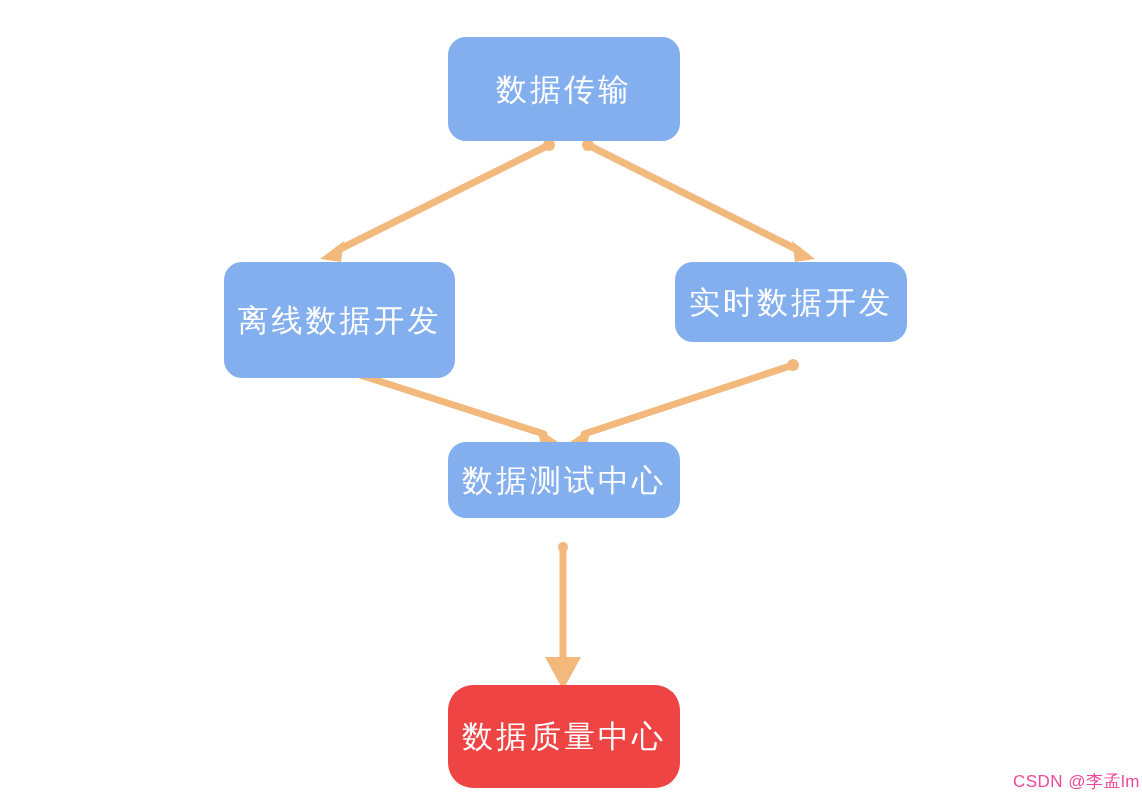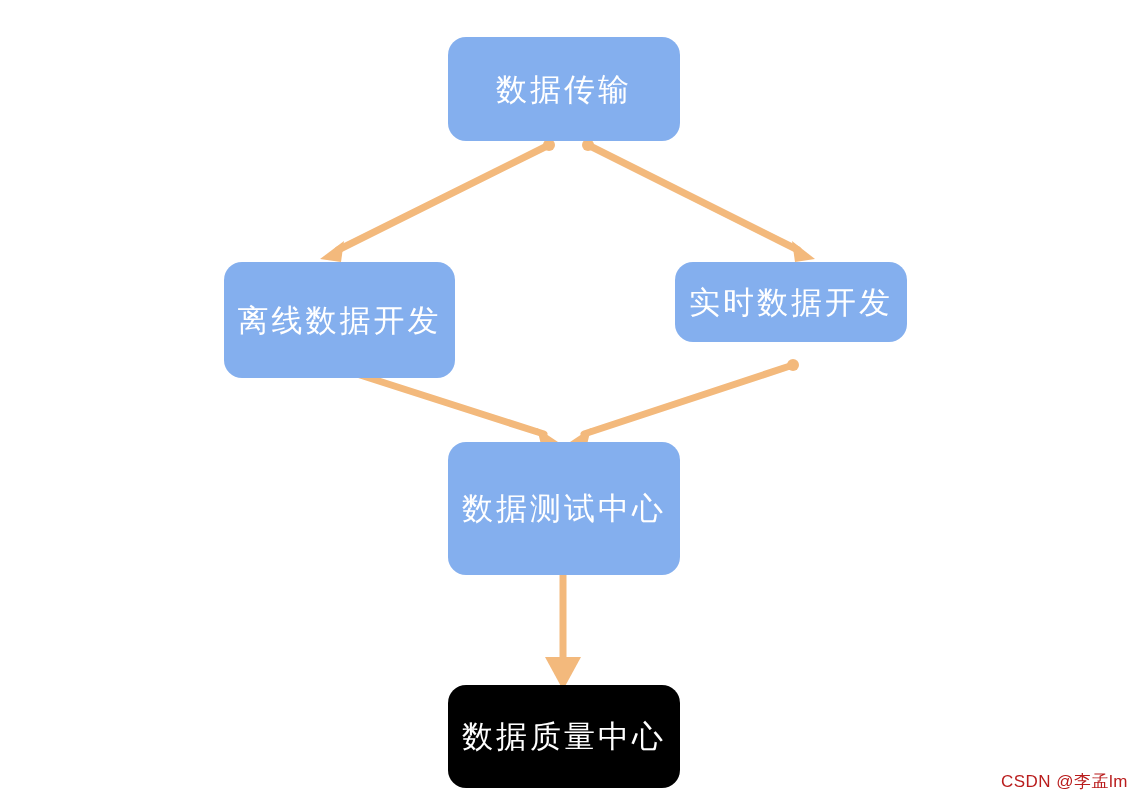--- a/index.html
+++ b/index.html
@@ -42,29 +42,29 @@
     font-size: 31px;
     line-height: 1;
     font-weight: 400;
     color: #ffffff;
     letter-spacing: 3px;
   }
   
   #node-transmission { left: 448px; top: 37px;  width: 232px; height: 104px; }
   #node-offline      { left: 224px; top: 262px; width: 231px; height: 116px; }
   #node-realtime     { left: 675px; top: 262px; width: 232px; height: 80px; }
-  #node-test         { left: 448px; top: 442px; width: 232px; height: 133px; }
+  #node-test         { left: 448px; top: 442px; width: 232px; height: 76px; }
   #node-quality      { left: 448px; top: 685px; width: 232px; height: 103px; }
 
   .watermark {
     position: absolute;
-    right: 14px;
+    right: 2px;
     bottom: 8px;
     font-size: 17px;
-    color: #b91c1c;
+    color: #ec4899;
     letter-spacing: 0.5px;
     user-select: none;
   }
 </style>
 </head>
 <body>
 
 <div id="canvas">
 
   <svg class="edge-layer" width="1142" height="801" viewBox="0 0 1142 801" xmlns="http://www.w3.org/2000/svg">
@@ -109,19 +109,19 @@
   </div>
 
   <div class="node" id="node-realtime" style="background:#84AFEE;">
     <span class="node-label">实时数据开发</span>
   </div>
 
   <div class="node" id="node-test" style="background:#84AFEE;">
     <span class="node-label">数据测试中心</span>
   </div>
 
-  <div class="node" id="node-quality" style="background:#000000;">
+  <div class="node" id="node-quality" style="background:#ef4444;border-radius:25px;">
     <span class="node-label">数据质量中心</span>
   </div>
 
   <div class="watermark">CSDN @李孟lm</div>
 
 </div>
 
 </body></html>

